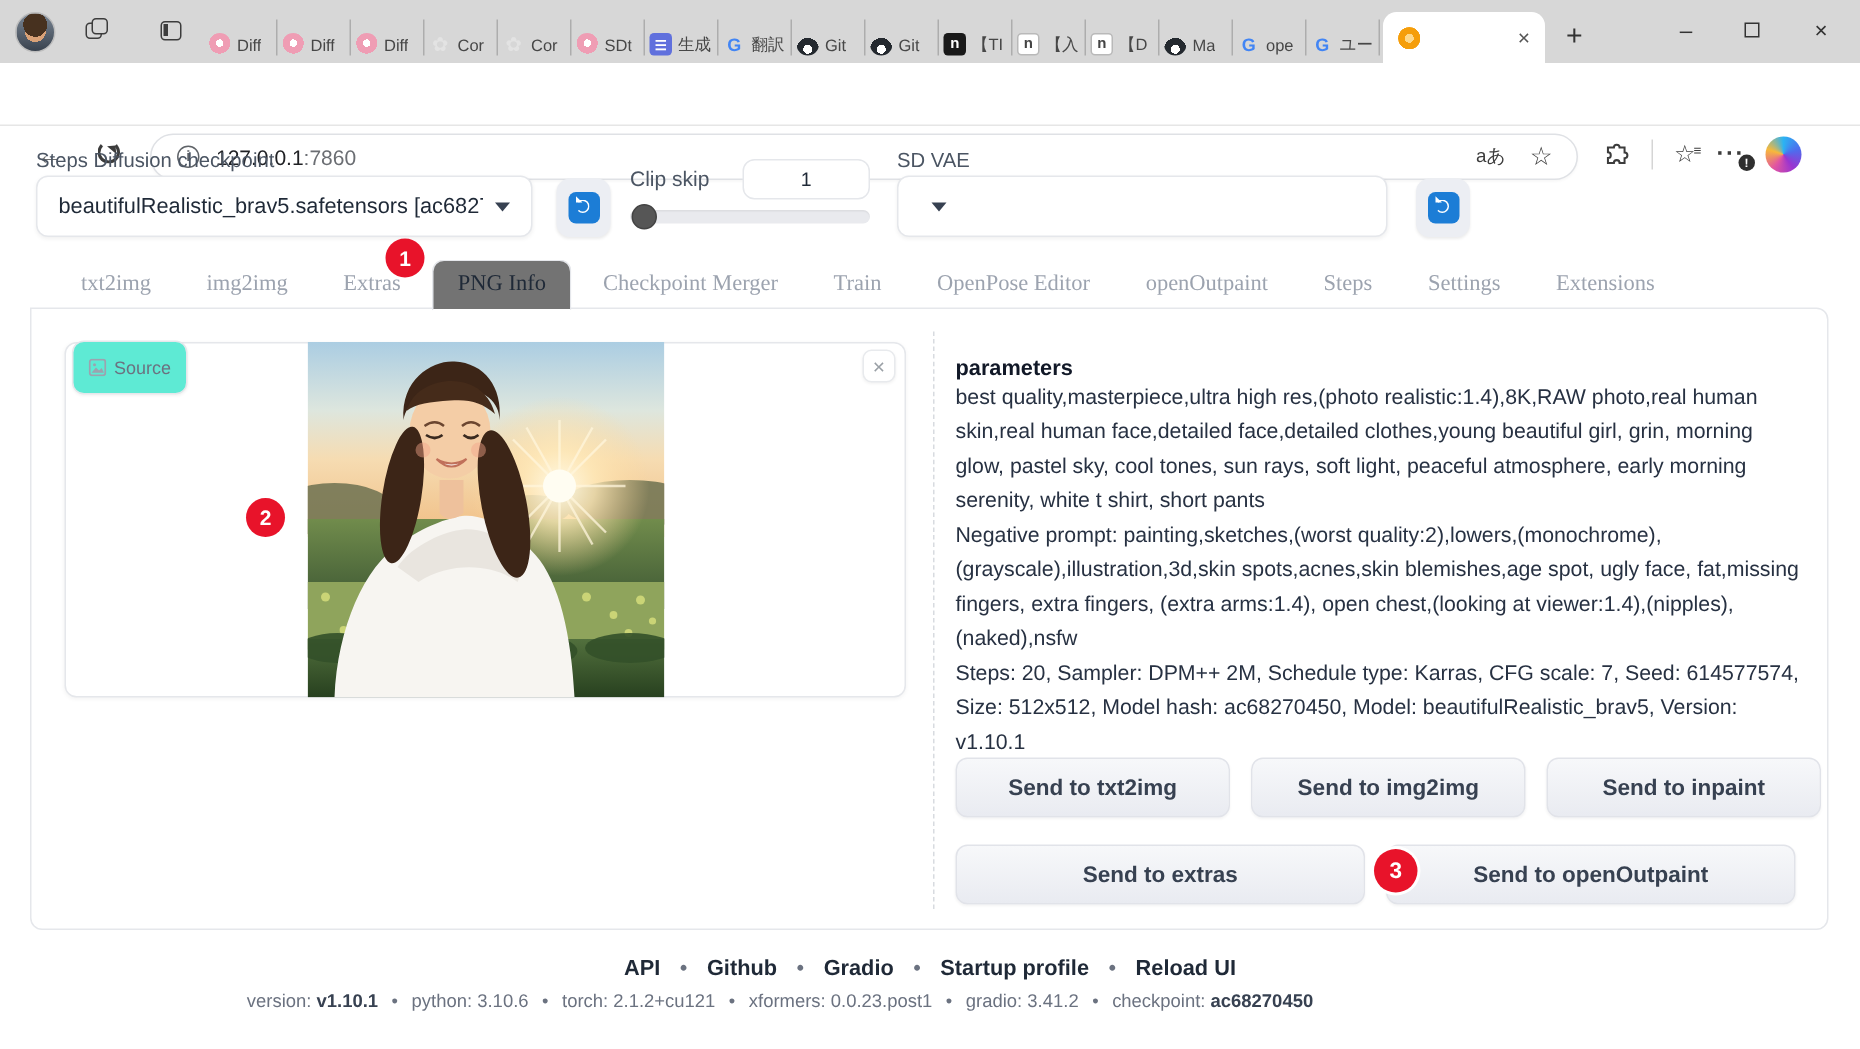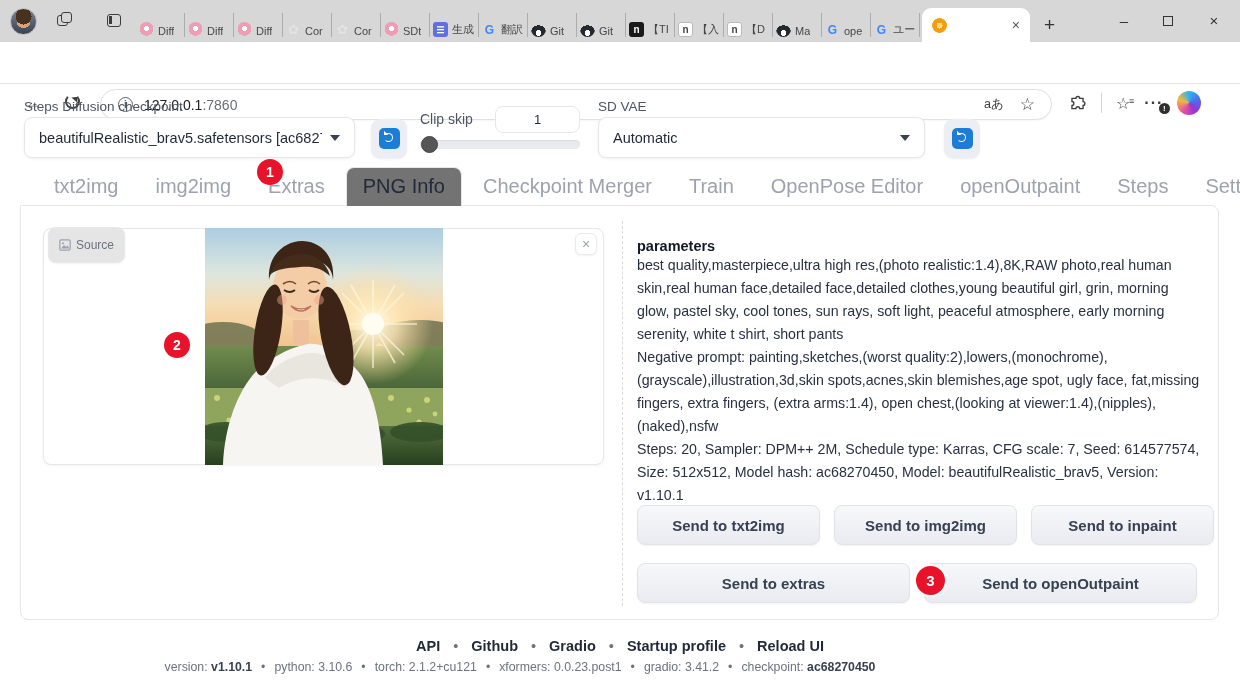--- a/index.html
+++ b/index.html
@@ -72,31 +72,31 @@
   .refbtn .bsq { width:21px; height:21px; background:#1c7dd6; border-radius:5px; position:relative; }
   .bsq i { position:absolute; left:5px; top:5px; width:9px; height:9px; border:1.8px solid #fff; border-radius:50%; border-left-color:transparent; }
   .bsq i:after { content:""; position:absolute; left:-4px; top:-2px; border:3px solid transparent; border-right-color:#fff; transform:rotate(-45deg); }
   .numbox { position:absolute; width:85px; height:27px; background:#fff; border:1px solid #e5e7eb; border-radius:8px;
     font-size:13px; color:#1f2937; text-align:center; line-height:25px; }
   .slider-track { position:absolute; width:160px; height:9px; background:#e9eaee; border-radius:5px; box-shadow:inset 0 1px 1px rgba(0,0,0,.06); cursor:pointer; }
   .slider-handle { position:absolute; width:17px; height:17px; border-radius:50%; background:#565656; border:1px solid #434343; cursor:pointer; }
 
   
   .apptabs { position:absolute; left:20px; top:175px; height:31px; display:flex; align-items:flex-end; z-index:3; padding-left:18px; }
-  .atab { font-size:20px; color:#9ca3af; background:none; border:none; padding:7px 16px 8px; cursor:pointer;
-    font-family:Liberation Sans, sans-serif; margin-right:5px; white-space:nowrap; }
+  .atab { font-size:15px; color:#9ca3af; background:none; border:none; padding:7px 16px 8px; cursor:pointer;
+    font-family:Liberation Serif, serif; margin-right:5px; white-space:nowrap; }
   .atab.active { color:#1f2937; font-weight:400; background:#737373; border:1px solid #e5e7eb; border-bottom:1px solid #fff;
     border-radius:8px 8px 0 0; margin-bottom:-1px; }
 
   
   .mainpanel { position:absolute; left:20px; top:205px; width:1199px; height:415px; background:#fff;
     border:1px solid #e5e7eb; border-radius:0 8px 8px 8px; z-index:2; }
   .srcpanel { position:absolute; left:22px; top:22px; width:561px; height:237px; background:#fff; border:1px solid #e5e7eb;
     border-radius:8px; box-shadow:0 1px 3px rgba(0,0,0,.05); }
-  .srcchip { position:absolute; left:4px; top:-2px; height:26px; background:#e5e5e5; border:1px solid #e5e7eb; border-radius:8px;
+  .srcchip { position:absolute; left:4px; top:-2px; height:26px; background:#5eead4; border:1px solid #e5e7eb; border-radius:8px;
     display:flex; align-items:center; gap:5px; padding:17px 10px; font-size:12px; color:#6b7280; box-shadow:0 1px 2px rgba(0,0,0,.05); }
   .closebtn { position:absolute; right:6px; top:4px; width:22px; height:22px; border:1px solid #e8eaed; border-radius:6px;
     background:#fff; color:#9aa0a6; font-size:14px; line-height:20px; text-align:center; cursor:pointer; box-shadow:0 1px 2px rgba(0,0,0,.05); }
   .photo { position:absolute; left:161px; top:-1px; width:238px; height:237px; overflow:hidden; }
 
   .vdash { position:absolute; left:601px; top:15px; height:385px; border-left:1px dashed #d8dbe0; }
 
   
   .rightcol { position:absolute; left:616px; top:32px; width:567px; }
   .ptitle { font-size:14.5px; font-weight:bold; color:#111827; }
@@ -246,21 +246,20 @@
       </span>
     </div>
 
   <span class="glabel" style="left:420px; top:111px; font-size:14px;">Clip skip</span>
   <div class="numbox" style="left:495px; top:106px;">1</div>
   <div class="slider-track" style="left:420px; top:140px;"></div>
   <div class="slider-handle" style="left:421px; top:136px;"></div>
 
   <span class="glabel" style="left:598px; top:99px;">SD VAE</span>
   <div class="dropdown" style="left:598px; top:117px; width:327px;">
-    <span class="dtext">Automatic</span>
     <span class="caret"></span>
   </div>
   <div class="refbtn" style="left:944px; top:119px;">
       <span class="bsq" style="background: rgb(28, 125, 214);">
         <i></i>
       </span>
     </div>
 
   <div class="apptabs">
       <button class="atab">txt2img</button>

